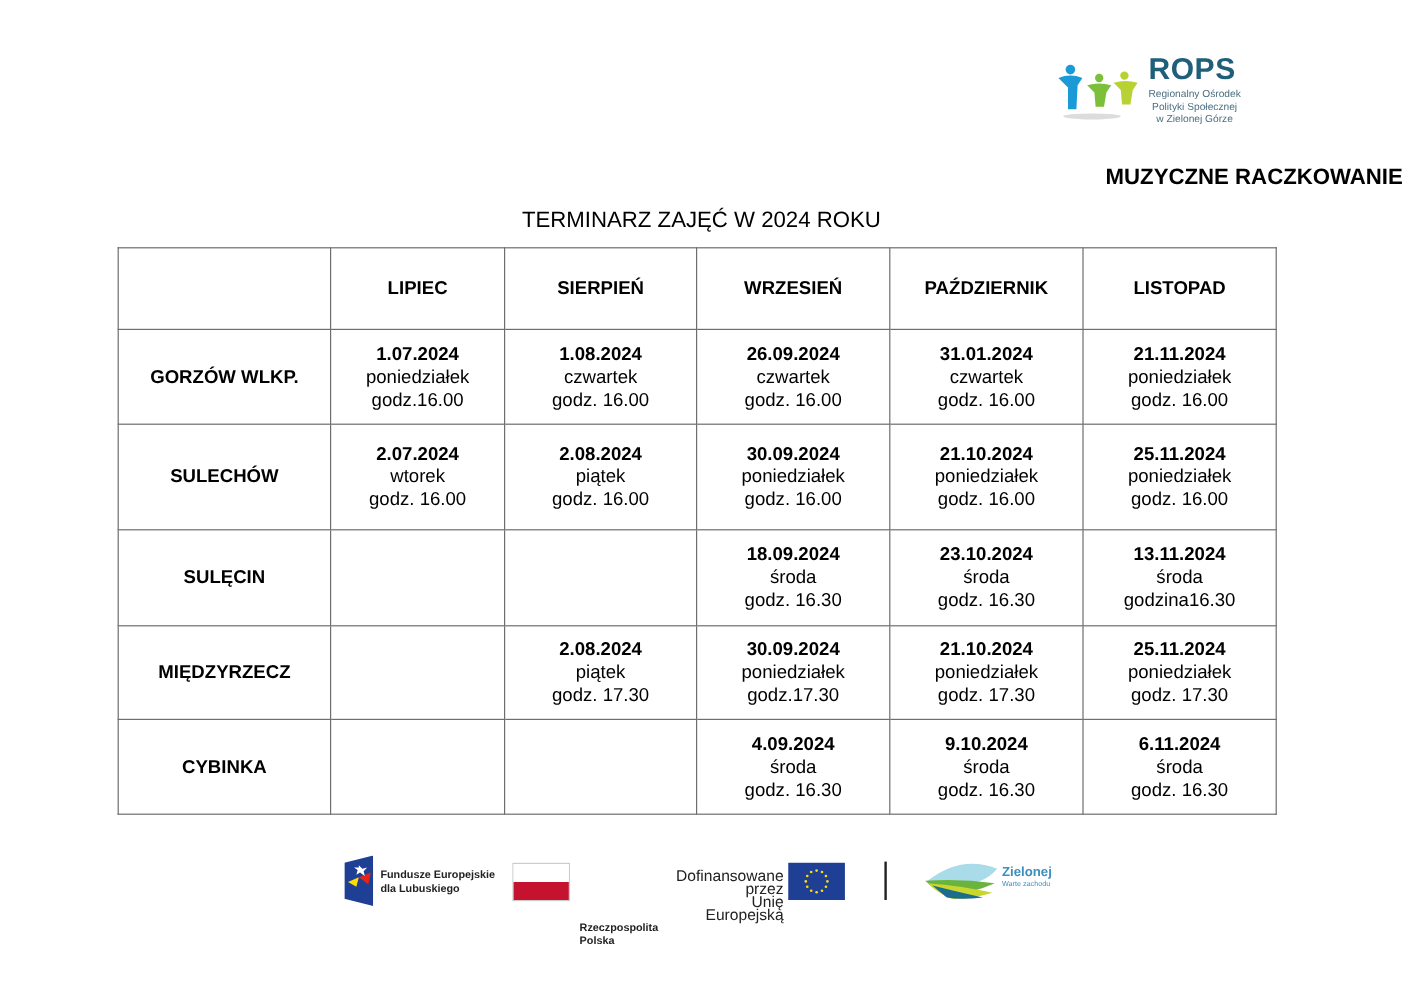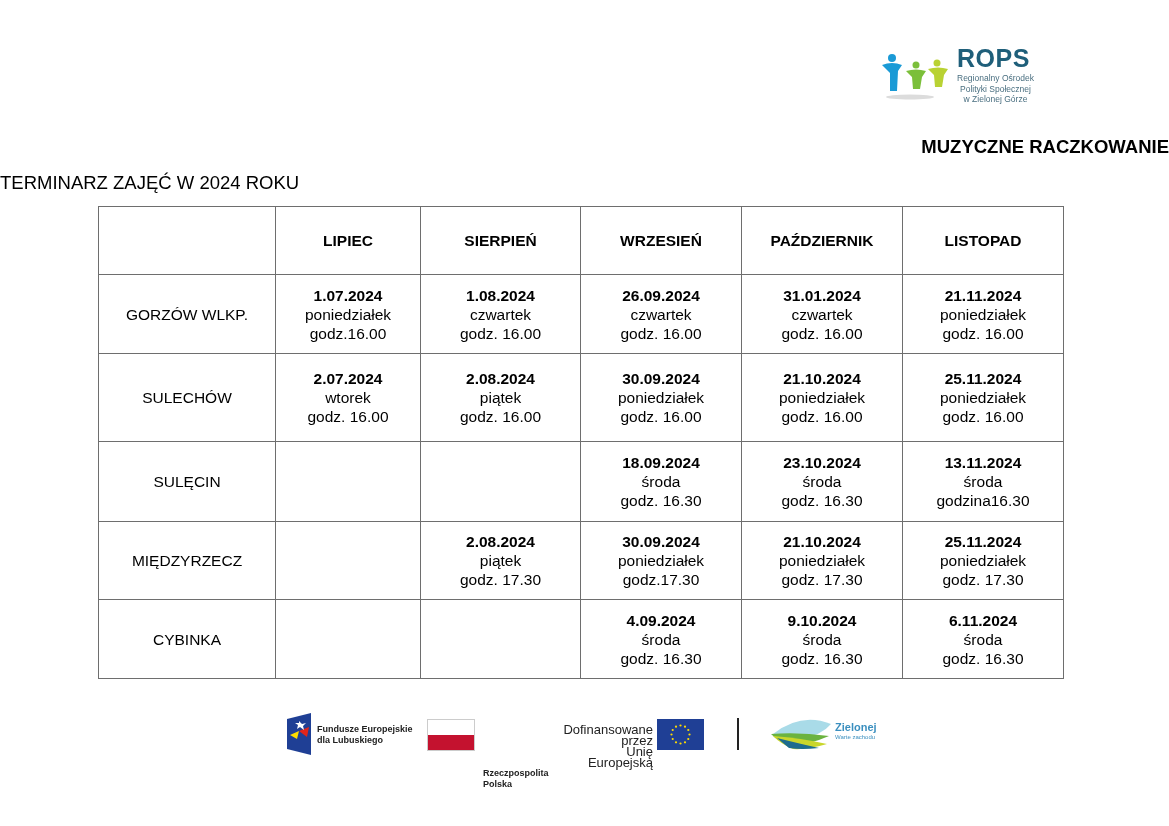--- a/index.html
+++ b/index.html
@@ -5,26 +5,26 @@
   html, body { margin:0; padding:0; background:#ffffff; }
   body { width:1169px; height:826px; position:relative; overflow:hidden; font-family:"Liberation Sans", sans-serif; color:#000; }
 
   
   .rops { position:absolute; left:880px; top:45px; width:170px; height:60px;text-align:center; }
   .rops .figs { position:absolute; left:0; top:6px; width:70px; height:50px; }
   .rops .brand { position:absolute; left:77px; top:0; font-family:"Liberation Sans", sans-serif; font-weight:bold; font-size:25px; color:#1f5f7a; letter-spacing:0.5px; line-height:26px; }
   .rops .sub { position:absolute; left:77px; top:28px; font-size:8.5px; line-height:10.5px; color:#4a6f80; }
 
   .title1 { position:absolute; left:0; width:1169px; top:136px; text-align:right; font-weight:bold; font-size:18.5px; }
-  .title2 { position:absolute; left:0; width:1169px; top:172px; text-align:left; font-size:18.5px; }
+  .title2 { position:absolute; left:0; width:1169px; top:172px; text-align:center; font-size:18.5px; }
 
   table.sched { position:absolute; left:98px; top:206px; border-collapse:collapse; table-layout:fixed; }
   table.sched td, table.sched th { border:1.5px solid #6e6e6e; text-align:center; vertical-align:middle; padding:0; font-size:15.5px; line-height:19px; }
   table.sched th { font-weight:bold; }
-  .rowhead { font-weight:normal; }
+  .rowhead { font-weight:bold; }
   .date { font-weight:bold; display:block; }
   .line { display:block; }
 
   
   .footer { position:absolute; left:283px; top:710px; width:620px; height:50px; }
   .fe-flag { position:absolute; left:4px; top:3px; width:24px; height:42px; }
   .fe-text { position:absolute; left:34px; top:14px; font-size:9px; line-height:11px; font-weight:bold; color:#222; }
   .pl-flag { position:absolute; left:144px; top:9px; width:46px; height:30px; border:1px solid #ccc; }
   .pl-flag .w { height:50%; background:#fff; }
   .pl-flag .r { height:50%; background:#c4122f; }

